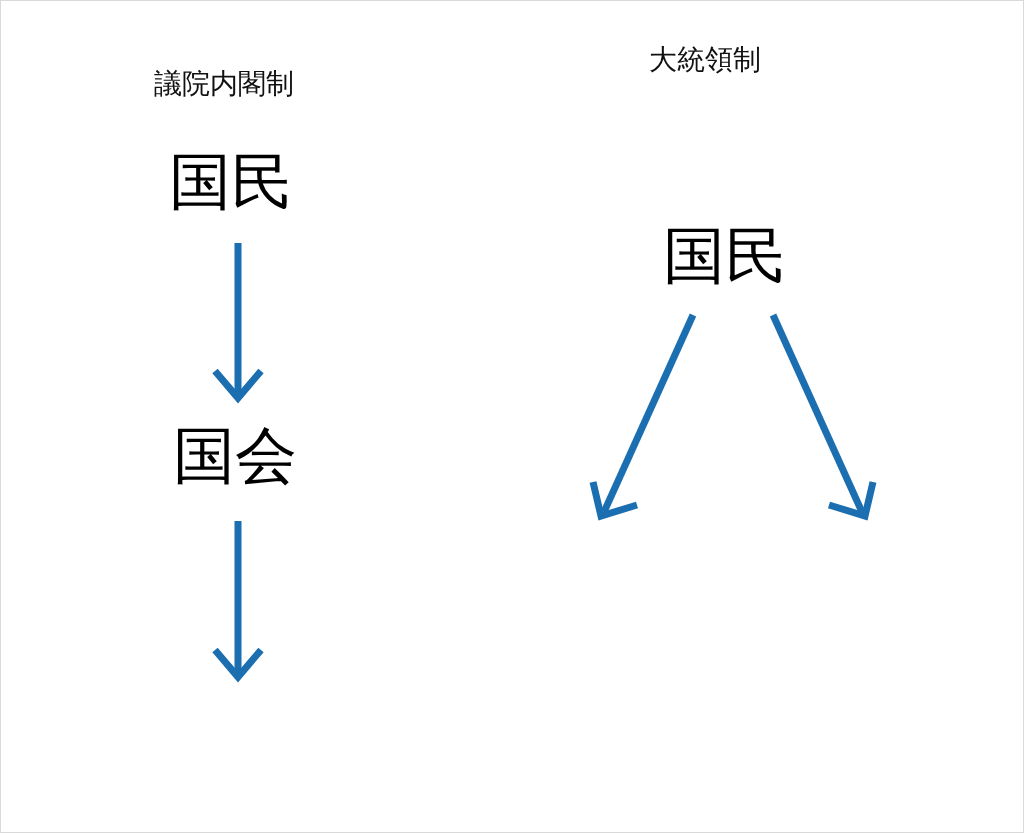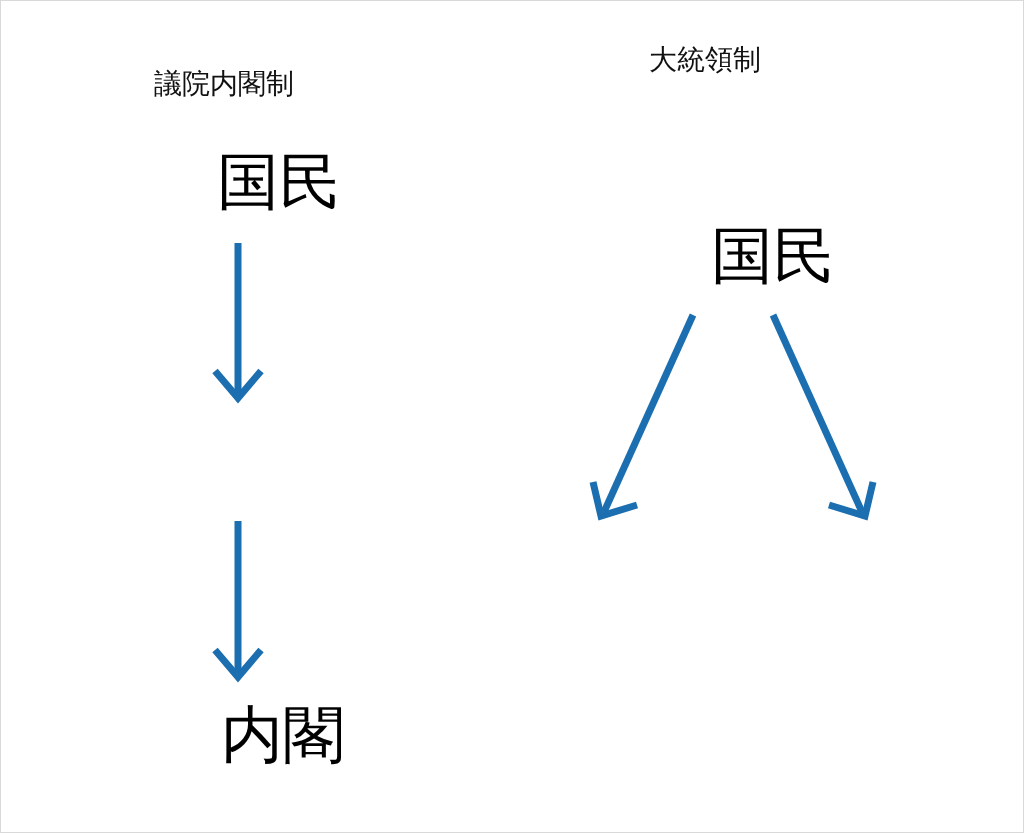--- a/index.html
+++ b/index.html
@@ -35,21 +35,20 @@
     white-space: nowrap;
     letter-spacing: 0px;
   }
   .node-label {
     position: absolute;
     font-size: 62px;
     line-height: 1;
     color: #000000;
     white-space: nowrap;
     letter-spacing: 0px;
-    margin-left: 48px;
   }
   
   #title-left   { left: 153px; top: 45px; margin-top: 24px; }
   #node-l-0     { left: 168px; top: 150px; }
   #node-l-1     { left: 172px; top: 424px; }
   #node-l-2     { left: 172px; top: 703px; }
   
   #title-right  { left: 648px; top: 45px; text-align: right; }
   #node-r-0     { left: 662px; top: 224px; }
   #node-r-1     { left: 521px; top: 563px; }
@@ -80,22 +79,22 @@
     <g>
       <line x1="772" y1="314" x2="861" y2="511" stroke="#1b6eb0" stroke-width="7" stroke-linecap="butt"></line>
       <polyline points="828,504 864,515 872,481" fill="none" stroke="#1b6eb0" stroke-width="7" stroke-linecap="butt" stroke-linejoin="miter"></polyline>
     </g>
   </svg>
 
   <div class="diagram-title" id="title-left">議院内閣制</div>
 
   <div class="node-label" id="node-l-0">国民</div>
 
+  <div class="node-label" id="node-l-1">国会</div>
 
-  <div class="node-label" id="node-l-2">内閣</div>
 
   <div class="diagram-title" id="title-right">大統領制</div>
 
   <div class="node-label" id="node-r-0">国民</div>
 
 
 
 </div>
 
 </body></html>

